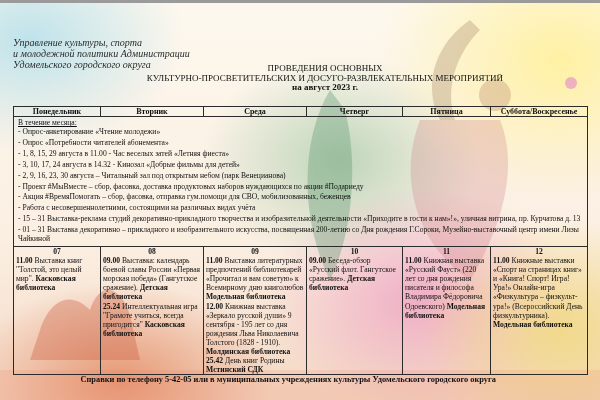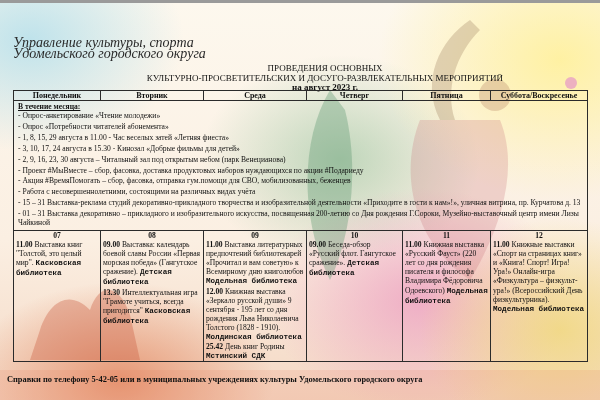--- a/index.html
+++ b/index.html
@@ -13,64 +13,65 @@
       radial-gradient(ellipse 200px 160px at 560px 330px, rgba(240,215,120,0.8), rgba(240,215,120,0) 70%),
       radial-gradient(ellipse 220px 160px at 420px 300px, rgba(235,150,190,0.7), rgba(235,150,190,0) 70%),
       radial-gradient(ellipse 220px 140px at 120px 380px, rgba(225,130,90,0.75), rgba(225,130,90,0) 70%),
       radial-gradient(ellipse 200px 150px at 340px 160px, rgba(140,190,150,0.55), rgba(140,190,150,0) 70%),
       linear-gradient(180deg, #fdf8ee 0%, #fbefe2 60%, #f4d8c4 100%);
   }
   .topbar { position:absolute; left:0; top:0; width:600px; height:3px; background:#9a9a9a; }
   .deco { position:absolute; pointer-events:none; }
   .org {
     position:absolute; left:13px; top:37px; width:240px;
-    font-style:italic; font-size:14px; line-height:11px; color:#2a2a2a;
+    font-style:italic; font-size:10px; line-height:11px; color:#2a2a2a;
   }
   .title {
     position:absolute; left:100px; top:64px; width:450px; text-align:center;
     font-size:9px; line-height:9.6px;
   }
   .title .period { font-weight:bold; }
   table.plan {
-    position:absolute; left:13px; top:90px; width:574px;
+    position:absolute; left:13px; top:106px; width:574px;
     border-collapse:collapse; table-layout:fixed;
     font-size:7.6px; line-height:9.1px;
   }
   table.plan td, table.plan th { border:1px solid #2b2b2b; vertical-align:top; padding:0 2px; }
   table.plan th { font-weight:bold; font-size:8px; height:9px; line-height:9px; text-align:center; }
   .month-cell { padding:1px 3px 1px 4px !important; }
-  .month-head { font-weight:bold; text-decoration:underline; }
+  .month-head { font-weight:normal; text-decoration:underline; }
   .month-line { margin:0 0 1.8px 0; }
   .day-num { text-align:center; font-weight:bold; line-height:9px; }
   .ev-time { font-weight:bold; }
-  .ev-place { font-weight:bold;font-family:Liberation Mono, monospace; }
+  .ev-place { font-weight:bold; }
   .ev { margin:0; }
   .footer {
-    position:absolute; left:0; width:496px; top:375px; text-align:left;
-    font-weight:bold; font-size:8.4px;margin-left:7px;
+    position:absolute; left:0; width:496px; top:375px; text-align:right;
+    font-weight:bold; font-size:8.4px;
   }
   .row13 td { height:8px; }
 </style>
 </head>
 <body>
 
 <div class="topbar"></div>
 
 <svg class="deco" width="600" height="400" style="left:0;top:0;">
   <path d="M330 90 C300 140 300 220 330 280 C350 240 360 170 345 110 Z" fill="rgba(90,150,110,0.35)"></path>
   <path d="M470 20 C440 40 420 80 440 120 L455 120 C445 90 455 55 480 30 Z" fill="rgba(170,140,110,0.35)"></path>
   <circle cx="495" cy="95" r="16" fill="rgba(190,140,110,0.35)"></circle>
   <path d="M420 120 C400 170 410 240 470 280 C500 230 520 170 500 120 Z" fill="rgba(200,110,120,0.25)"></path>
   <circle cx="571" cy="83" r="6" fill="rgba(230,150,200,0.7)"></circle>
   <path d="M40 330 C50 300 70 290 90 310 C100 280 120 285 130 315 L140 360 L30 360 Z" fill="rgba(200,90,60,0.35)"></path>
   <path d="M0 370 L600 370 L600 400 L0 400 Z" fill="rgba(235,120,90,0.15)"></path>
 </svg>
 
 <div class="org">
   <div>Управление культуры, спорта</div>
+  <div>и молодежной политики Администрации</div>
   <div>Удомельского городского округа</div>
 </div>
 
 <div class="title">
   <div>ПРОВЕДЕНИЯ ОСНОВНЫХ</div>
   <div>КУЛЬТУРНО-ПРОСВЕТИТЕЛЬСКИХ И ДОСУГО-РАЗВЛЕКАТЕЛЬНЫХ МЕРОПРИЯТИЙ</div>
   <div class="period">на август 2023 г.</div>
 </div>
 
 <table class="plan">
@@ -90,38 +91,38 @@
     <th>Четверг</th>
     <th>Пятница</th>
     <th>Суббота/Воскресенье</th>
   </tr>
   <tr>
     <td colspan="6" class="month-cell">
       <div class="month-head">В течение месяца:</div>
       <div class="month-line">- Опрос-анкетирование «Чтение молодежи»</div>
       <div class="month-line">- Опрос «Потребности читателей абонемента»</div>
       <div class="month-line">- 1, 8, 15, 29 августа в 11.00 - Час веселых затей «Летняя фиеста»</div>
-      <div class="month-line">- 3, 10, 17, 24 августа в 15.30 - Кинозал «Добрые фильмы для детей»</div>
+      <div class="month-line">- 3, 10, 17, 24 августа в 14.32 - Кинозал «Добрые фильмы для детей»</div>
       <div class="month-line">- 2, 9, 16, 23, 30 августа – Читальный зал под открытым небом (парк Венецианова)</div>
       <div class="month-line">- Проект #МыВместе – сбор, фасовка, доставка продуктовых наборов нуждающихся по акции #Подариеду</div>
       <div class="month-line">- Акция #ВремяПомогать – сбор, фасовка, отправка гум.помощи для СВО, мобилизованных, беженцев</div>
       <div class="month-line">- Работа с несовершеннолетними, состоящими на различных видах учёта</div>
       <div class="month-line">- 15 – 31 Выставка-реклама студий декоративно-прикладного творчества и  изобразительной деятельности «Приходите в гости к нам»!», уличная витрина, пр. Курчатова д. 13</div>
       <div class="month-line">- 01 – 31 Выставка декоративно – прикладного и изобразительного искусства, посвященная 200-летию со Дня рождения Г.Сороки, Музейно-выставочный центр имени Лизы Чайкиной</div>
     </td>
   </tr>
   <tr style="height:124px">
     <td>
       <div class="day-num">07</div>
       <p class="ev"><span class="ev-time">11.00</span><span> Выставка книг "Толстой, это целый мир". </span><span class="ev-place">Касковская библиотека</span></p>
     </td>
     <td>
       <div class="day-num">08</div>
       <p class="ev"><span class="ev-time">09.00</span><span> Выставка: календарь боевой славы России «Первая морская победа» (Гангутское сражение). </span><span class="ev-place">Детская библиотека</span></p>
-      <p class="ev"><span class="ev-time">13.30</span><span> Интеллектуальная игра "Грамоте учиться, всегда пригодится" </span><span class="ev-place">Касковская библиотека</span></p>
+      <p class="ev"><span class="ev-time">25.24</span><span> Интеллектуальная игра "Грамоте учиться, всегда пригодится" </span><span class="ev-place">Касковская библиотека</span></p>
     </td>
     <td>
       <div class="day-num">09</div>
       <p class="ev"><span class="ev-time">11.00</span><span> Выставка литературных предпочтений библиотекарей «Прочитал и вам советую» к Всемирному дню книголюбов </span><span class="ev-place">Модельная библиотека</span></p>
       <p class="ev"><span class="ev-time">12.00</span><span> Книжная выставка «Зеркало русской души» 9 сентября - 195 лет со дня рождения Льва  Николаевича Толстого (1828 - 1910). </span><span class="ev-place">Молдинская библиотека</span></p>
       <p class="ev"><span class="ev-time">25.42</span><span> День книг Родины </span><span class="ev-place">Мстинский СДК</span></p>
     </td>
     <td>
       <div class="day-num">10</div>
       <p class="ev"><span class="ev-time">09.00</span><span> Беседа-обзор «Русский флот. Гангутское сражение». </span><span class="ev-place">Детская библиотека</span></p>

